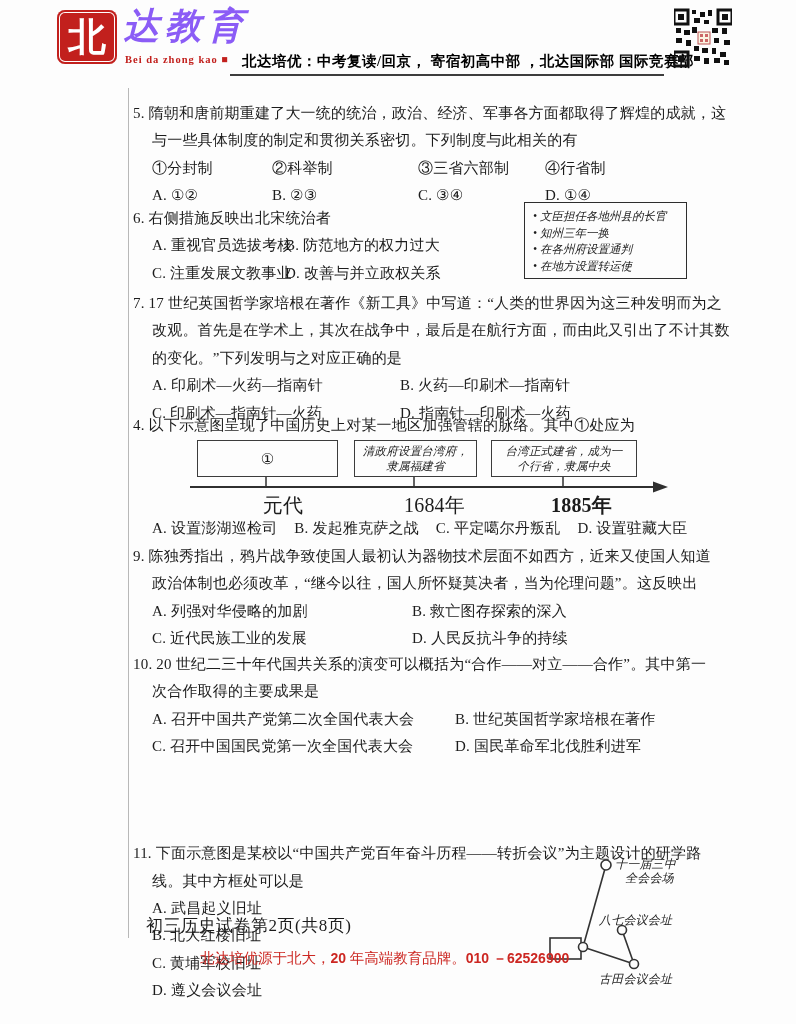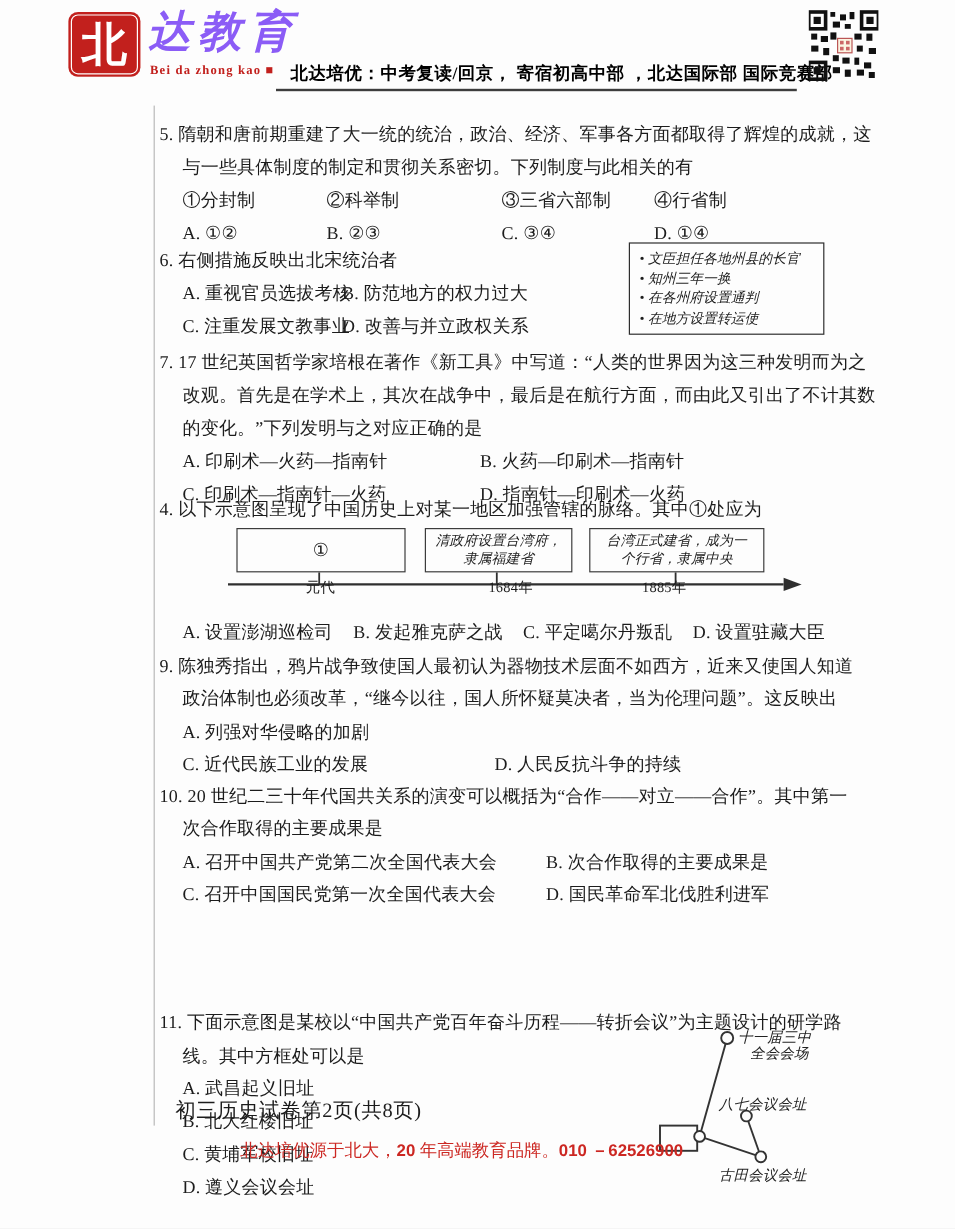--- a/index.html
+++ b/index.html
@@ -58,24 +58,24 @@
   .tl-box {
     position:absolute; border:1.5px solid #3c3c3c; background:#fdfdfd;
     display:flex; flex-direction:column; align-items:center; justify-content:center;
     text-align:center;
   }
   .tl-box1 { left:64px; top:1px; width:139px; height:35px; font-size:15px; }
   .tl-box2 { left:221px; top:1px; width:121px; height:35px; }
   .tl-box3 { left:358px; top:1px; width:144px; height:35px; }
   .tl-small { font-size:11.5px; font-style:italic; line-height:14.5px; white-space:nowrap; }
   .tl-svg { position:absolute; left:0; top:0; }
-  .tl-tick { position:absolute; top:42px; font-size:12px; white-space:nowrap; }
+  .tl-tick { position:absolute; top:53px; font-size:20px; white-space:nowrap;margin-left:16px; }
   .tick-1 { left:112px; width:44px; text-align:center; }
   .tick-2 { left:255px; width:56px; text-align:right; }
-  .tick-3 { left:402px; width:56px; text-align:left; }
+  .tick-3 { left:402px; width:56px; text-align:left;font-weight:bold; }
   .q8opts span { margin-right:17px; }
   
   .q11wrap { position:relative; }
   .route-svg { position:absolute; left:402px; top:10px; }
   .route-label { font-size:12px; font-style:italic; fill:#222;
     font-family:"Liberation Serif","DejaVu Serif",serif; }
   
   .page-num { position:absolute; left:146px; top:914px; font-size:17px; letter-spacing:0.5px; }
   .promo { position:absolute; left:200px; top:949px; font-size:14.5px; color:#cc2722; white-space:nowrap; }
   .promo b { font-family:"Liberation Sans","DejaVu Sans",sans-serif; font-size:14px; }
@@ -210,33 +210,34 @@
       <span>C. 平定噶尔丹叛乱</span>
       <span>D. 设置驻藏大臣</span>
     </div>
   </div>
 
   <div class="q" style="top:543px">
     <div class="line">9. 陈独秀指出，鸦片战争致使国人最初认为器物技术层面不如西方，近来又使国人知道</div>
     <div class="line indent">政治体制也必须改革，“继今以往，国人所怀疑莫决者，当为伦理问题”。这反映出</div>
     <div class="cols">
       <span class="w260">A. 列强对华侵略的加剧</span>
+      <span>B. 救亡图存探索的深入</span>
     </div>
     <div class="cols">
       <span class="w260">C. 近代民族工业的发展</span>
       <span>D. 人民反抗斗争的持续</span>
     </div>
   </div>
 
   <div class="q" style="top:651px">
     <div class="line">10. 20 世纪二三十年代国共关系的演变可以概括为“合作——对立——合作”。其中第一</div>
     <div class="line indent">次合作取得的主要成果是</div>
     <div class="cols">
       <span class="w303">A. 召开中国共产党第二次全国代表大会</span>
-      <span>B. 次合作取得的主要成果是</span>
+      <span>B. 世纪英国哲学家培根在著作</span>
     </div>
     <div class="cols">
       <span class="w303">C. 召开中国国民党第一次全国代表大会</span>
       <span>D. 国民革命军北伐胜利进军</span>
     </div>
   </div>
 
   <div class="q q11wrap" style="top:758px">
     <div class="line">11. 下面示意图是某校以“中国共产党百年奋斗历程——转折会议”为主题设计的研学路</div>
     <div class="line indent">线。其中方框处可以是</div>

